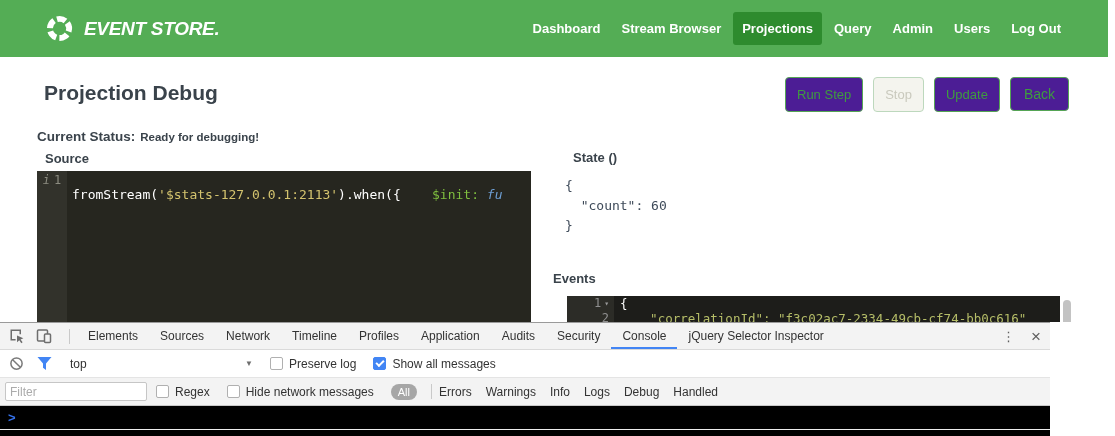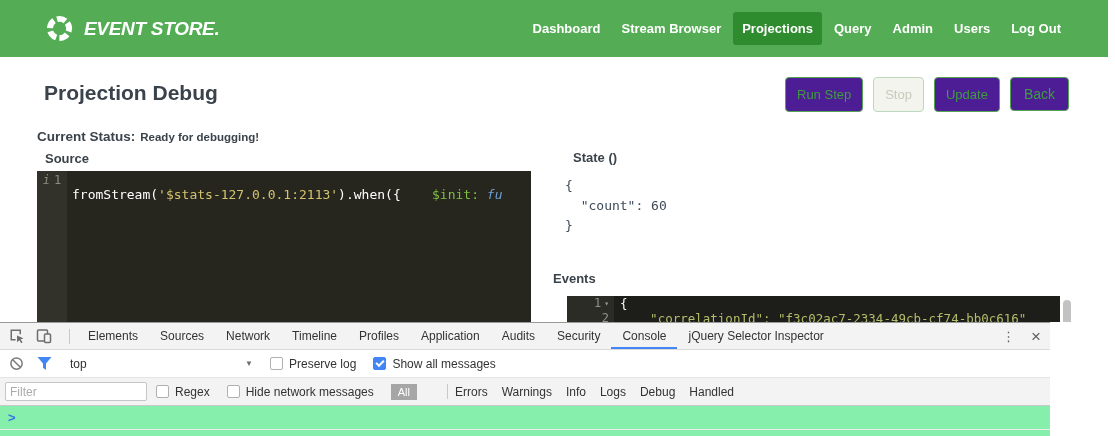--- a/index.html
+++ b/index.html
@@ -60,21 +60,21 @@
     display:flex; justify-content:flex-end; align-items:center; gap:3px; padding-right:5px; font-size:12px; }
   .ev-fold { font-size:8px; color:#9a9a9a; }
   .ev-code { white-space:pre; padding-left:6px; }
   .c-string2 { color:var(--events-string); }
   .events-scrollbar { position:absolute; left:1061px; top:297px; width:11px; height:25px; background:#fff; overflow:hidden; }
   .events-scrollbar .thumb { position:absolute; left:1.5px; top:3px; width:8px; height:42px;
     background:#c3c3c3; border-radius:4px; }
 
   
   .devtools { position:absolute; left:0; top:322px; width:1050px; height:114px;
-    background:#86efac; border-top:1px solid #9a9a9a; font-size:12px; color:#333; }
+    background:#000000; border-top:1px solid #9a9a9a; font-size:12px; color:#333; }
   .dt-tabs { height:27px; background:#f3f3f3; border-bottom:1px solid #dadada;
     display:flex; align-items:stretch; padding-left:8px; }
   .dt-icon { width:18px; display:flex; align-items:center; justify-content:center; margin-right:9px; cursor:pointer; }
   .vsep { width:1px; height:15px; background:#c9c9c9; margin:0 7px; align-self:center; }
   .tabs { display:flex; align-items:stretch; }
   .tab { padding:0 11px; display:flex; align-items:center; cursor:pointer; white-space:nowrap; }
   .tab.active { box-shadow:inset 0 -2px 0 var(--accent-blue); }
   .dt-right { margin-left:auto; display:flex; align-items:center; gap:16px; margin-right:9px; color:#5f5f5f; }
   .dots { font-size:13px; cursor:pointer; }
   .close { font-size:17px; cursor:pointer; line-height:1; }
@@ -92,21 +92,21 @@
     border-left:2px solid #fff; border-bottom:2px solid #fff; transform:rotate(-45deg); }
   .cb-label { color:#333; }
 
   .dt-filter { height:28px; background:#f3f3f3; border-bottom:1px solid #c9c9c9;
     display:flex; align-items:center; padding-left:5px; }
   .filter-input { width:142px; height:19px; border:1px solid #c6c6c6; border-radius:2px;
     font-size:12px; padding:0 4px; font-family:inherit; color:#333; margin-right:9px; background:#fff; }
   .filter-input::placeholder { color:#ababab; }
   .levels { display:flex; align-items:center; }
   .level { margin-right:14px; cursor:pointer; }
-  .level.pill { background:#a6a6a6; color:#fff; border-radius:0; padding:2px 7px; font-size:11px; margin-right:23px; }
+  .level.pill { background:#a6a6a6; color:#fff; border-radius:8px; padding:2px 7px; font-size:11px; margin-right:7px; }
 
   .prompt-row { height:24px; border-bottom:1px solid #ededed; display:flex; align-items:center; padding-left:8px; }
   .prompt { color:var(--prompt-blue); font-weight:bold; font-size:13px; }
 </style>
 </head>
 <body>
 
 <div class="navbar">
   <div class="brand">
     <svg class="logo" viewBox="0 0 34 34">

